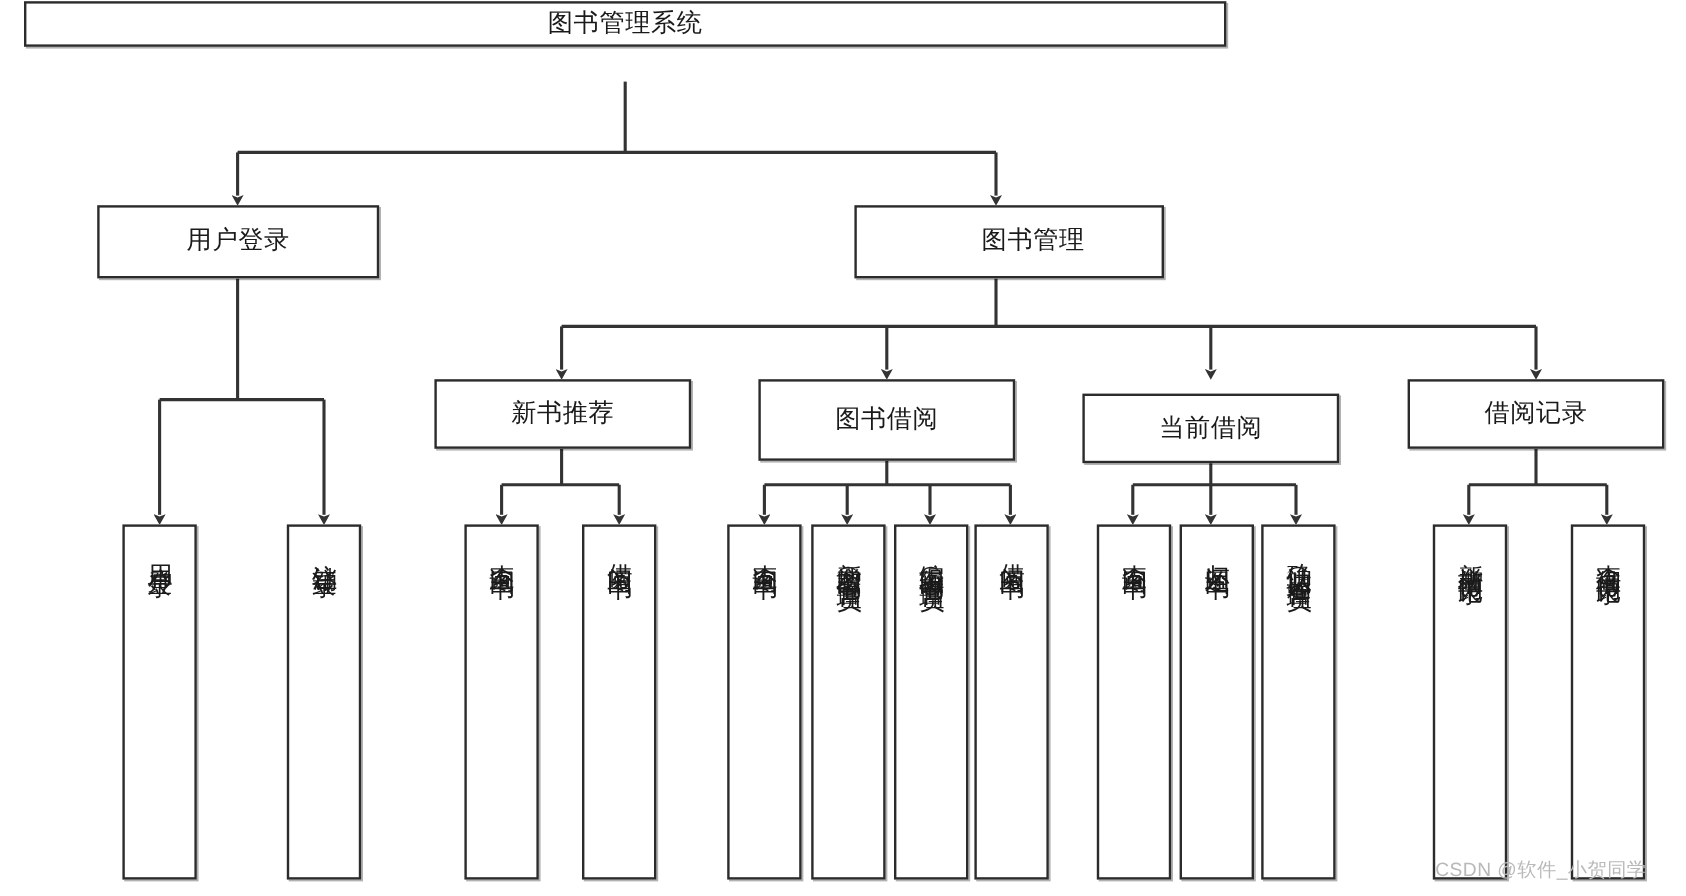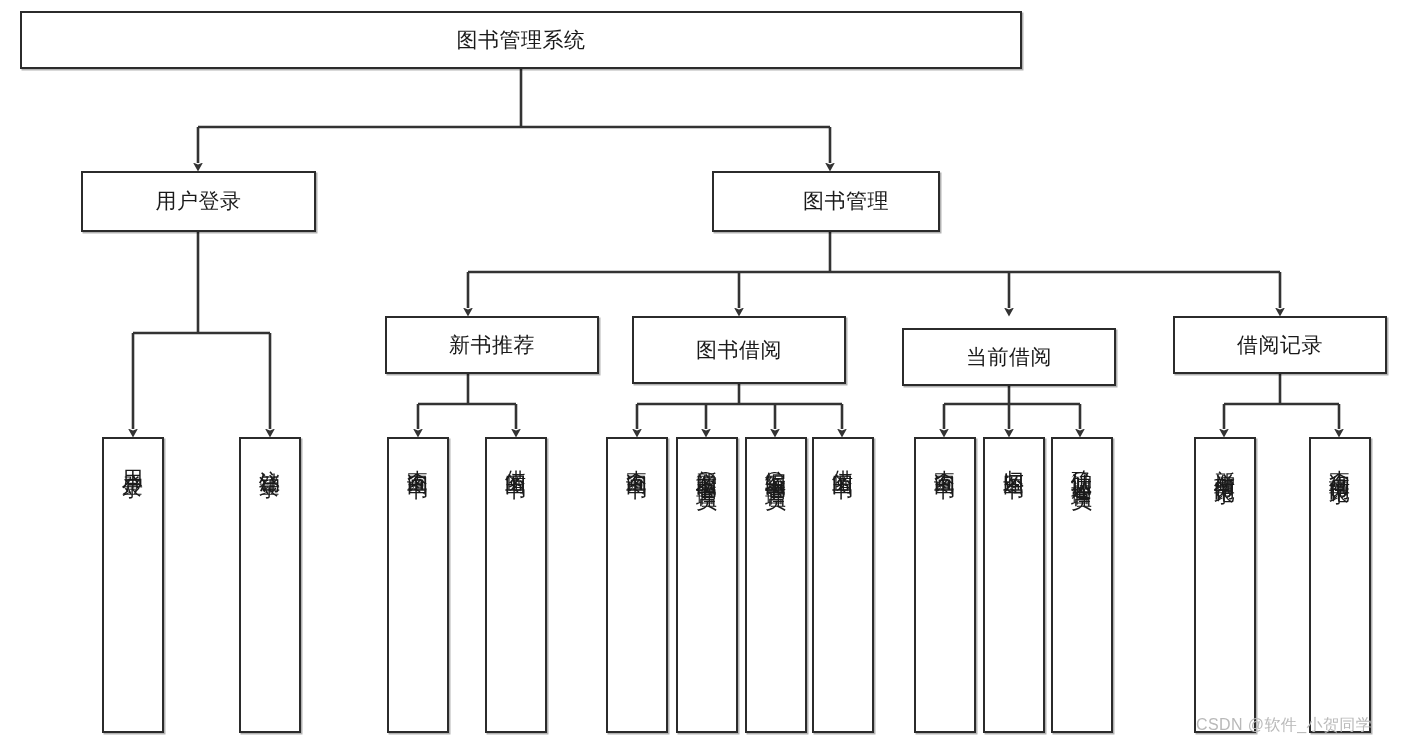--- a/index.html
+++ b/index.html
@@ -111,32 +111,32 @@
       <path d="M1009,404 L1009,429" marker-end="url(#arw)"></path>
       <path d="M1080,404 L1080,429" marker-end="url(#arw)"></path>
 
       <path d="M1280,374 L1280,404"></path>
       <path d="M1224,404 L1339,404"></path>
       <path d="M1224,404 L1224,429" marker-end="url(#arw)"></path>
       <path d="M1339,404 L1339,429" marker-end="url(#arw)"></path>
     </g>
   </svg>
 
-  <div class="node" style="left:20px; top:11px; width:1002px; height:58px;">
+  <div class="node" style="left:20px; top:1px; width:1002px; height:38px;">
     <span class="label">图书管理系统</span>
   </div>
 
   <div class="node" style="left:81px; top:171px; width:235px; height:61px;">
     <span class="label">用户登录</span>
   </div>
-  <div class="node" style="left:712px; top:171px; width:228px; height:61px;padding-left:40px;">
+  <div class="node" style="left:712px; top:171px; width:258px; height:61px;padding-left:40px;">
     <span class="label">图书管理</span>
   </div>
 
-  <div class="node" style="left:362px; top:316px; width:214px; height:58px;margin-left:23px;">
+  <div class="node" style="left:362px; top:316px; width:214px; height:58px;">
     <span class="label">新书推荐</span>
   </div>
   <div class="node" style="left:632px; top:316px; width:214px; height:68px;">
     <span class="label">图书借阅</span>
   </div>
   <div class="node" style="left:902px; top:328px; width:214px; height:58px;">
     <span class="label">当前借阅</span>
   </div>
   <div class="node" style="left:1173px; top:316px; width:214px; height:58px;text-align:center;">
     <span class="label">借阅记录</span>

